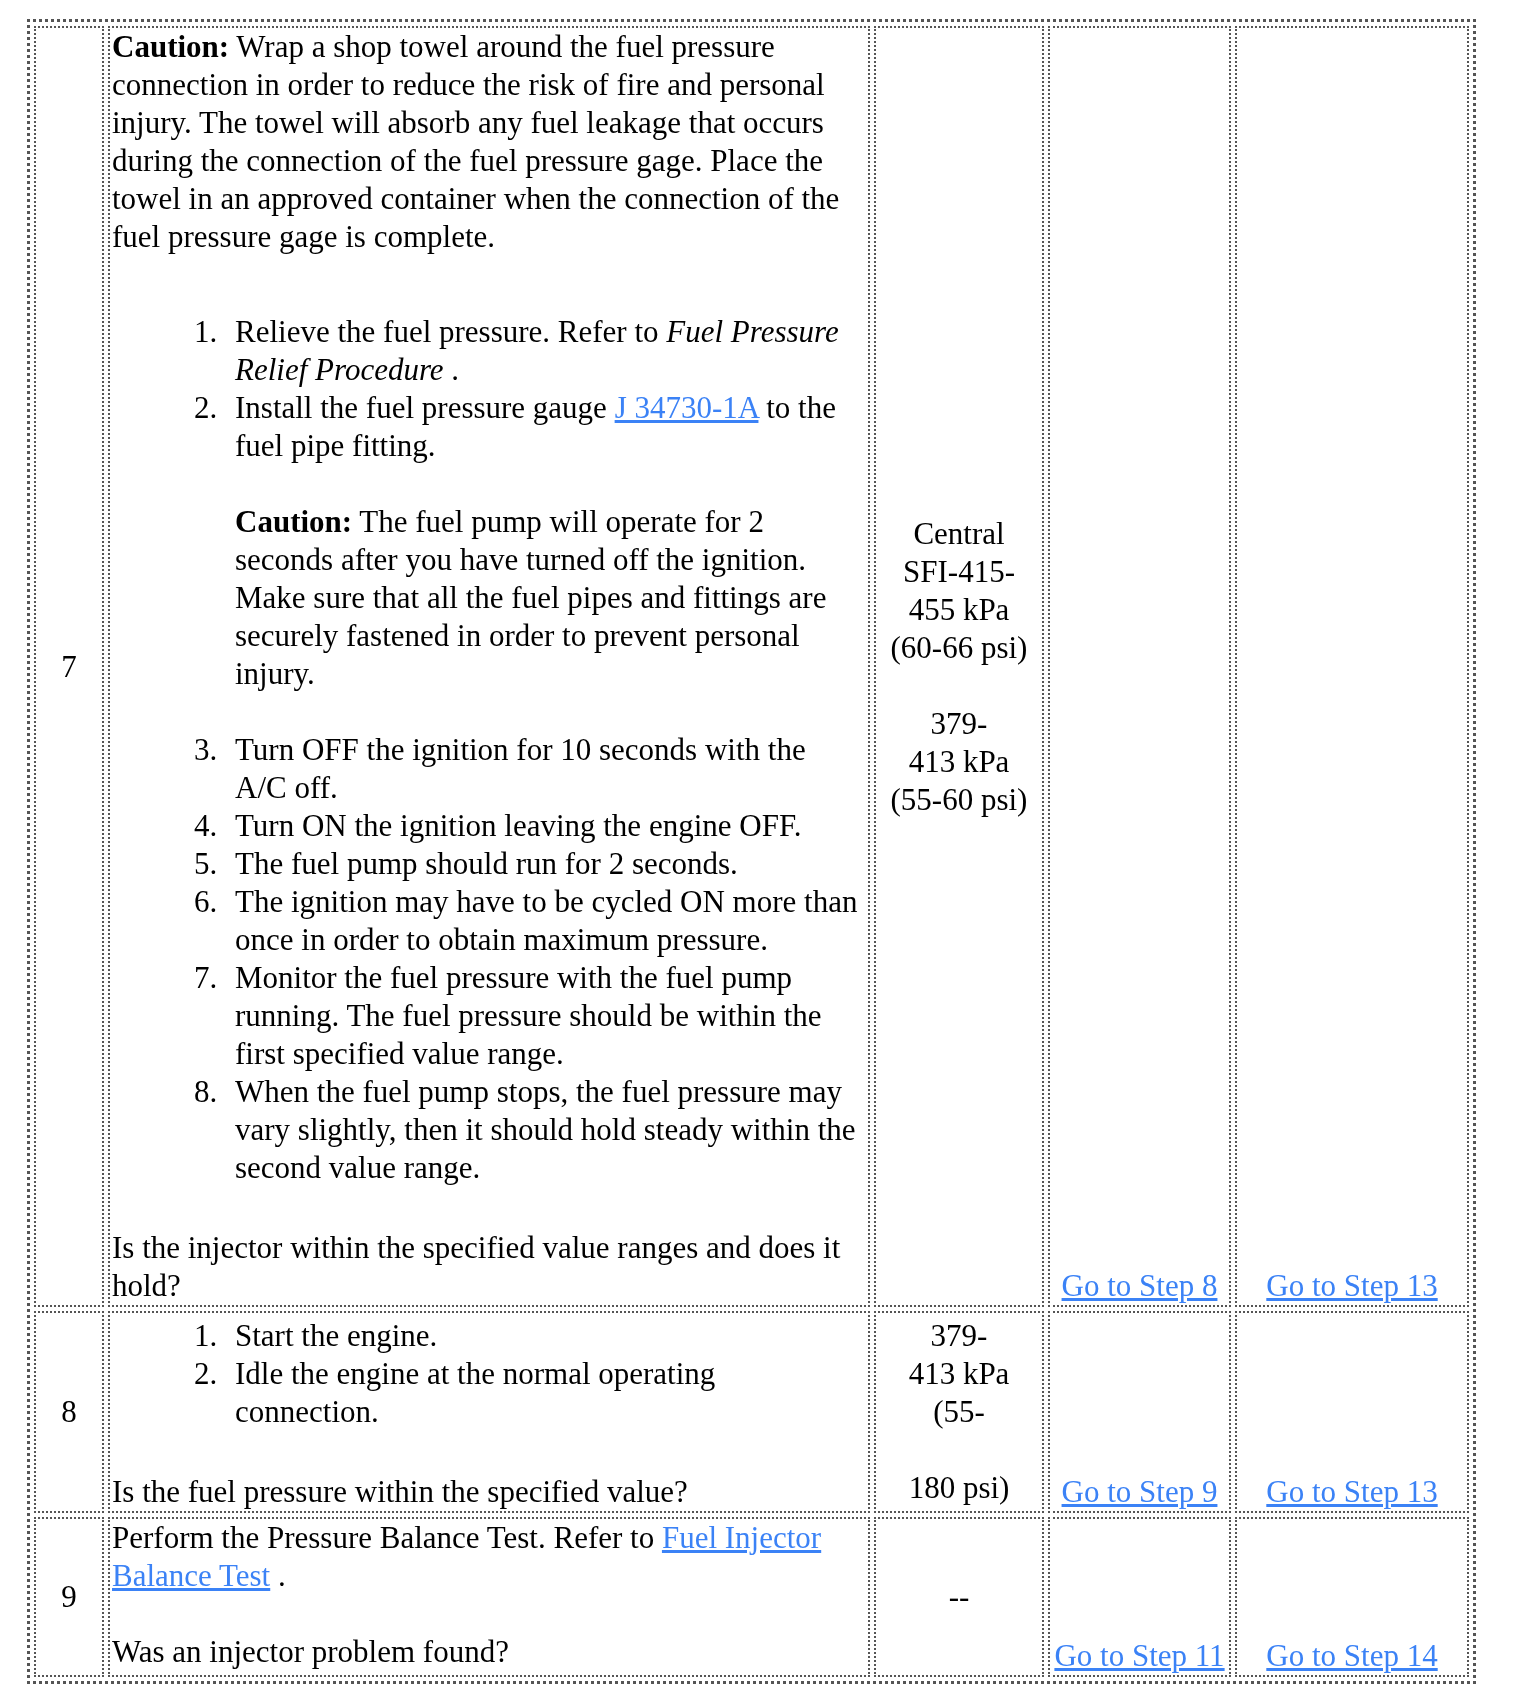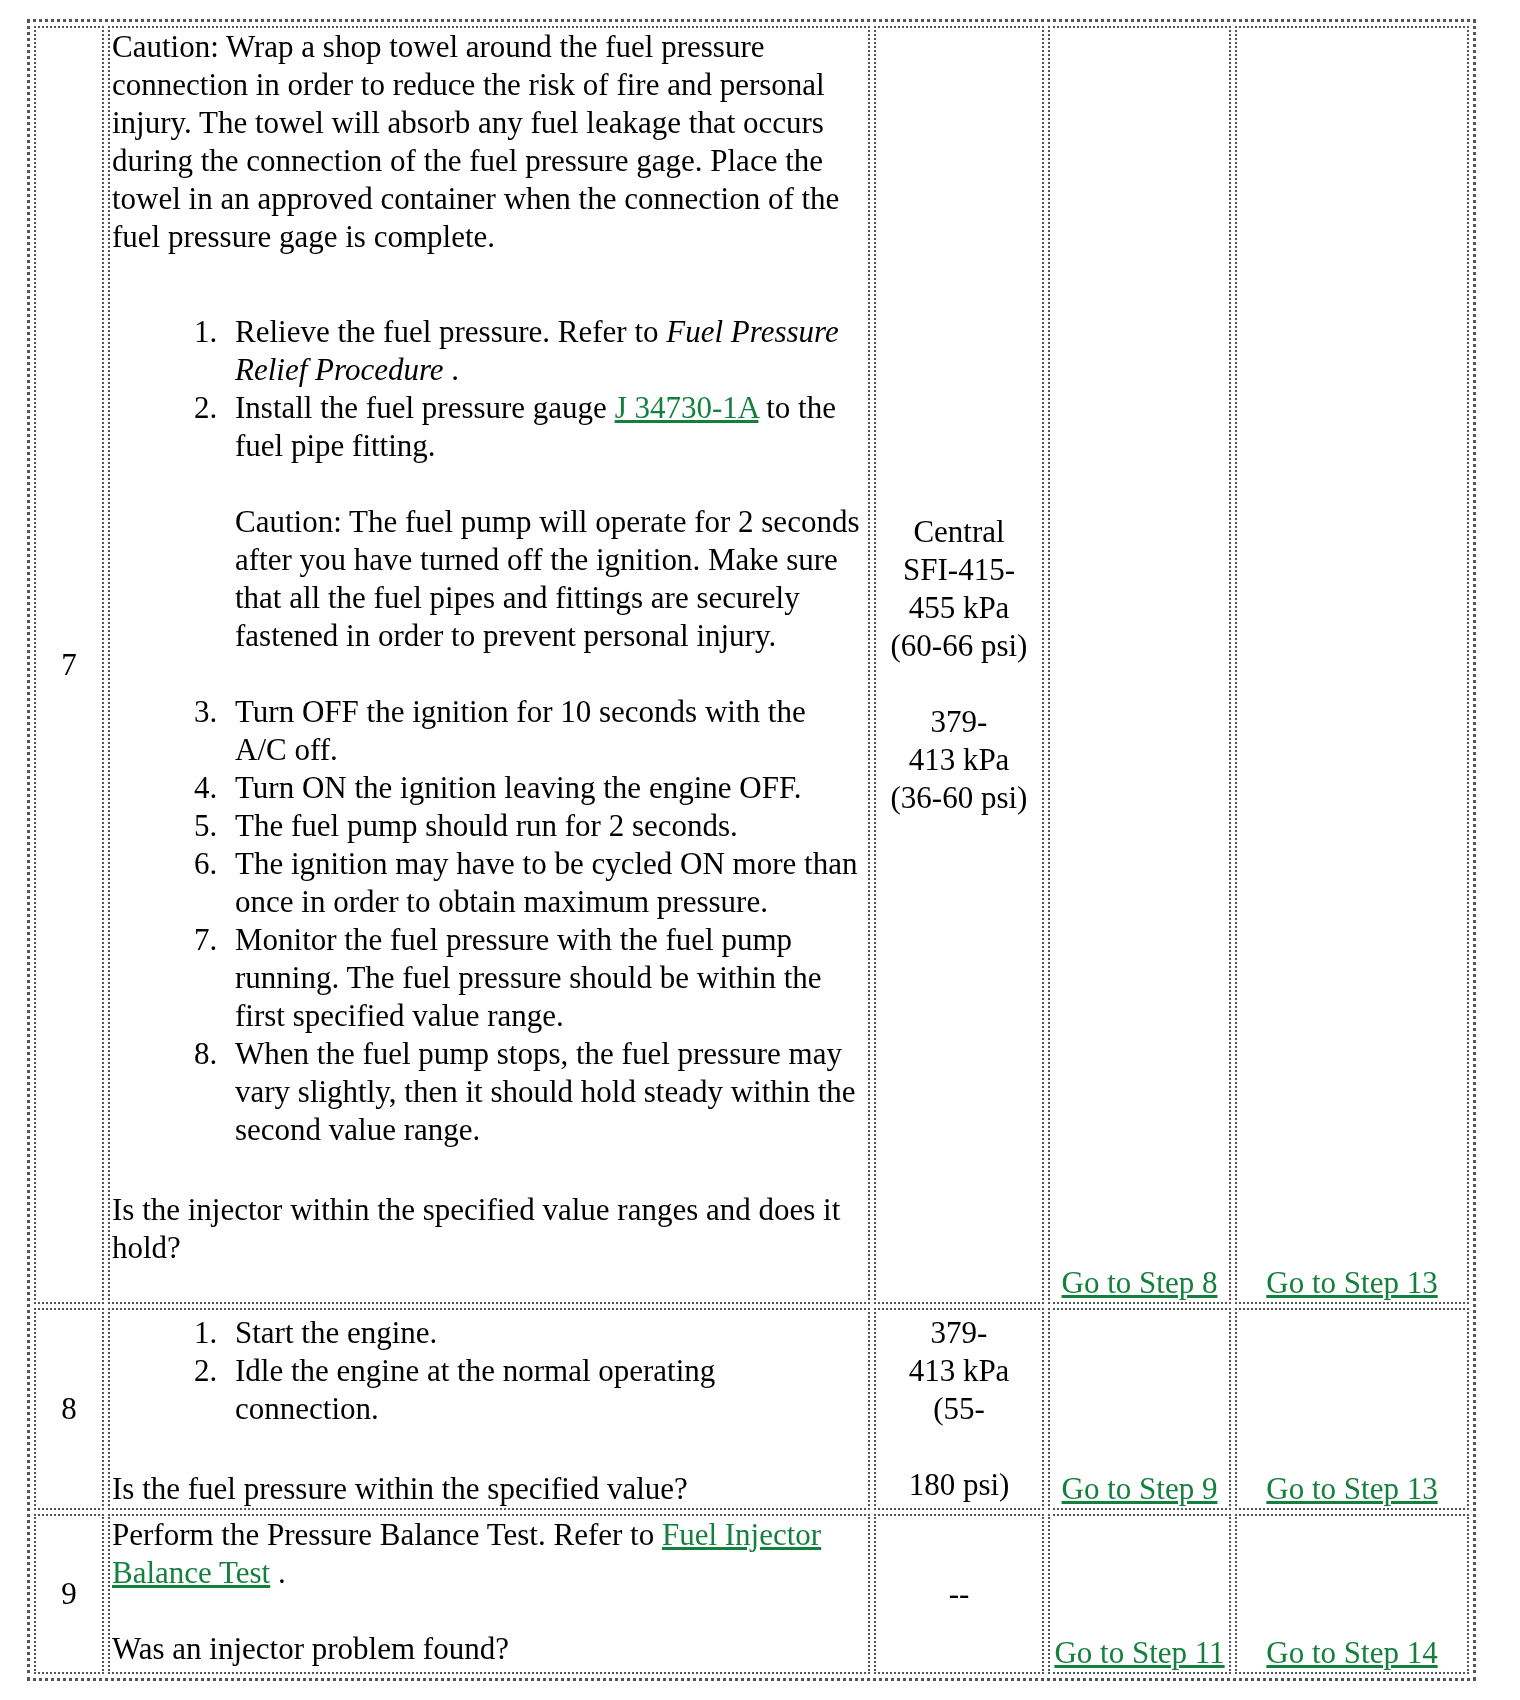--- a/index.html
+++ b/index.html
@@ -17,23 +17,23 @@
     table-layout: fixed;
   }
   table.diag td {
     border: 2px dotted #555;
     padding: 0 2px;
     vertical-align: bottom;
   }
   td.num { text-align: center; vertical-align: middle !important; }
   td.spec { text-align: center; vertical-align: middle !important; font-family: Liberation Serif, serif; }
   td.go { text-align: center; }
-  .bold { font-weight: normal; }
+  .bold { font-weight: bold; }
   .it { font-style: italic; }
-  a.lnk { color: #15803d; text-decoration: underline; cursor: pointer; }
+  a.lnk { color: #3b82f6; text-decoration: underline; cursor: pointer; }
   ol { margin: 4px; padding-left: 109px; }
   ol li { padding-left: 10px; }
   .gap { height: 38px; }
   .inner-caution { margin: 38px 0 38px 0; }
 </style>
 </head>
 <body>
 
 <table class="diag">
   <colgroup>
@@ -70,21 +70,21 @@
       <div>Is the injector within the specified value ranges and does it hold?</div>
     </td>
     <td class="spec">
       <div>Central</div>
       <div>SFI-415-</div>
       <div>455 kPa</div>
       <div>(60-66 psi)</div>
       <div class="gap"></div>
       <div>379-</div>
       <div>413 kPa</div>
-      <div>(36-60 psi)</div>
+      <div>(55-60 psi)</div>
     </td>
     <td class="go"><a class="lnk">Go to Step 8</a></td>
     <td class="go"><a class="lnk">Go to Step 13</a></td>
   </tr>
 
   <tr style="height:196px">
     <td class="num">8</td>
     <td style="vertical-align:top">
       <ol>
         <li>Start the engine.</li>

